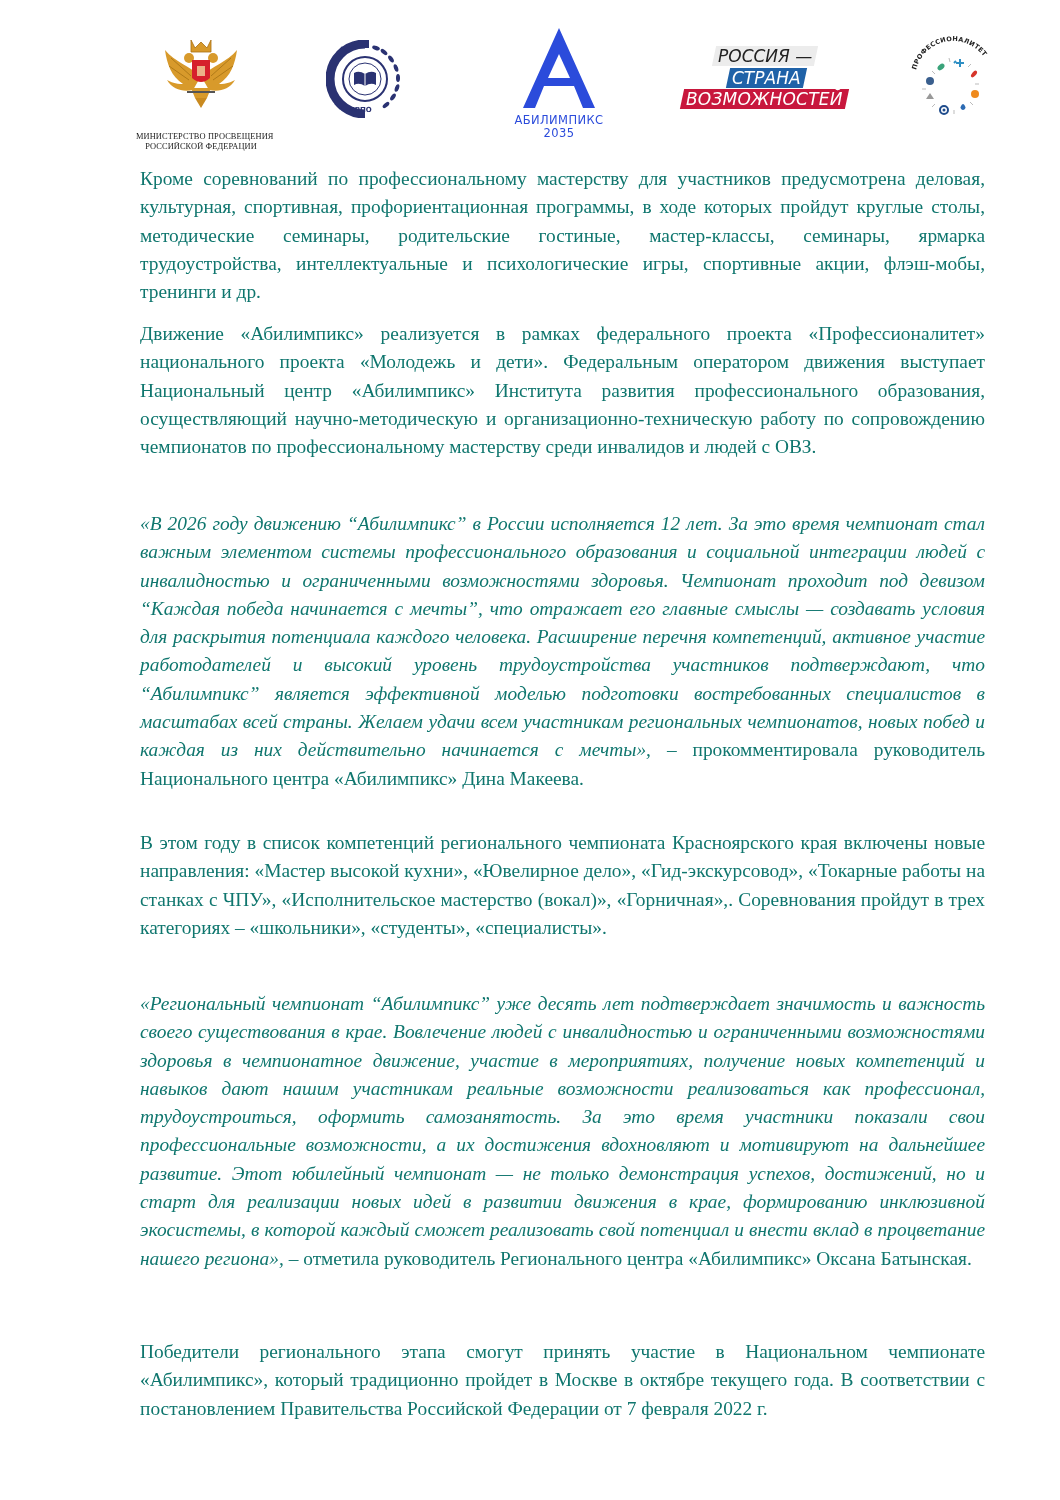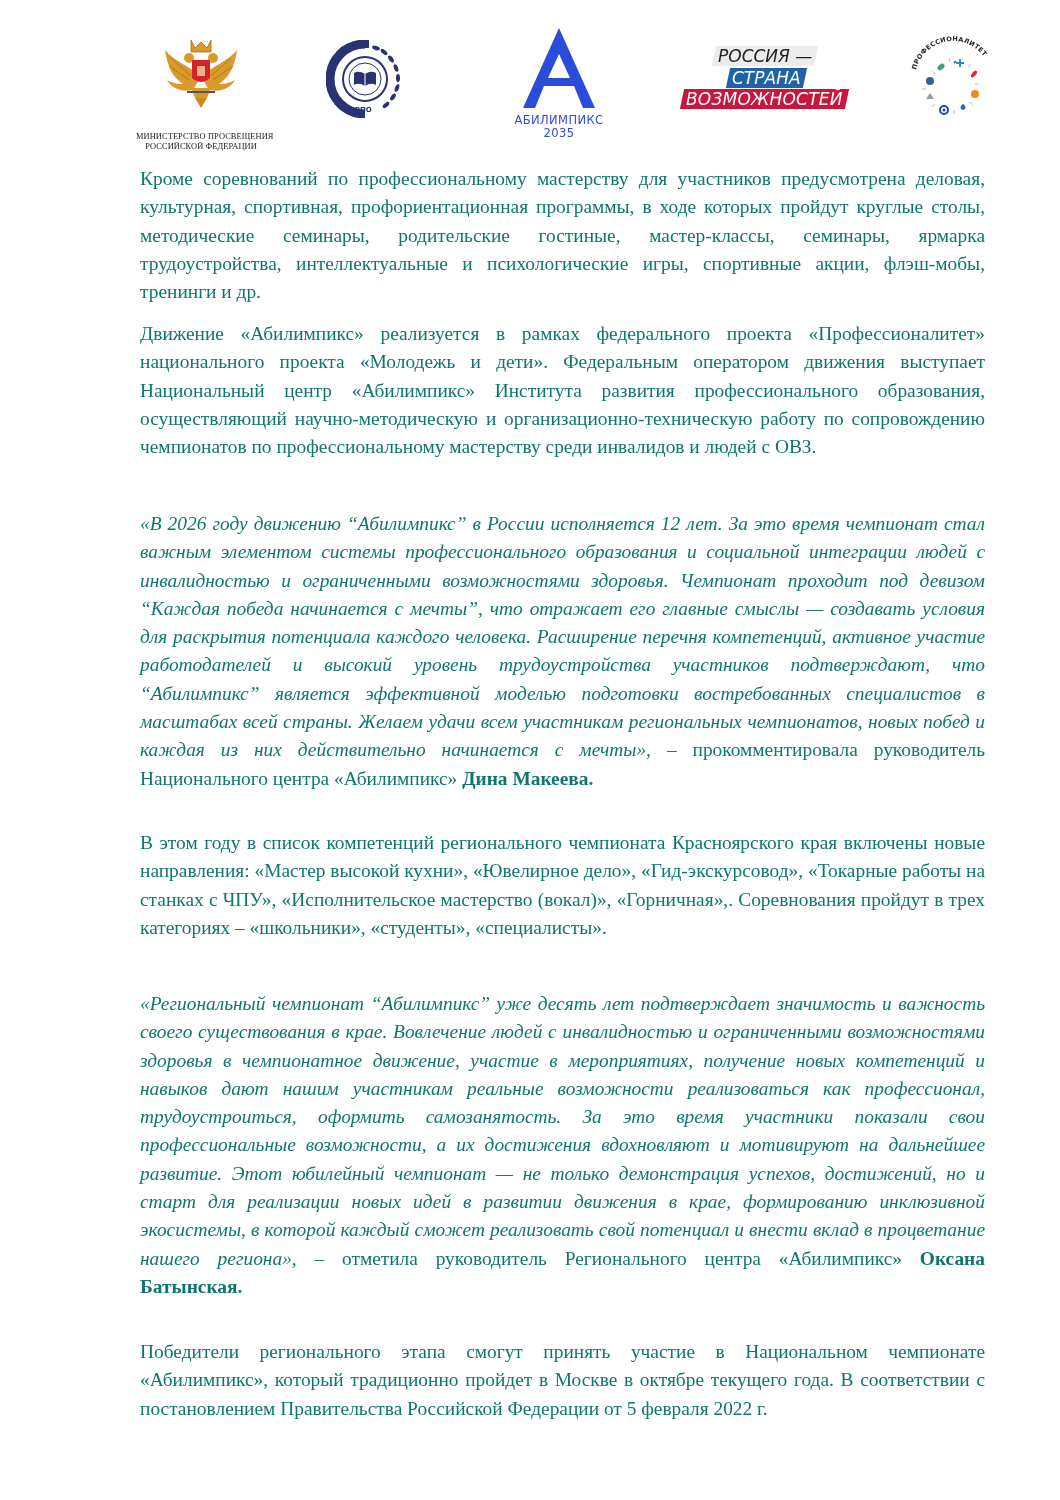--- a/index.html
+++ b/index.html
@@ -21,21 +21,21 @@
   .rus-1 span, .rus-2 span, .rus-3 span { display: inline-block; transform: skewX(12deg); }
   .rus-2 { left: 50px; top: 22px; background: #1f62a8; color: #fff; padding: 0 4px; transform: skewX(-12deg); }
   .rus-3 { left: 4px; top: 43px; background: #c8173d; color: #fff; padding: 0 4px; transform: skewX(-12deg); letter-spacing: 0.2px; }
   .logo-prof { left: 908px; top: 36px; width: 90px; height: 90px; }
 
   
   .content { position: absolute; left: 140px; top: 165px; width: 845px; }
   .para { font-family: "Liberation Serif", serif; font-size: 19.4px; line-height: 28.3px; color: #0f766e; text-align: justify; margin: 0 0 8px 0; }
   .para .q { font-style: italic; font-family: "Liberation Serif", serif; }
   .para .plain { font-style: normal; }
-  .para b { font-weight: bold; }
+  .para b { font-weight: normal; }
   .p1 { position: absolute; top: 0px; }
   .p2 { position: absolute; top: 155px; }
   .p3 { position: absolute; top: 345px; }
   .p4 { position: absolute; top: 664px; }
   .p5 { position: absolute; top: 825px; }
   .p6 { position: absolute; top: 1173px; }
 </style>
 </head>
 <body>
 
@@ -149,15 +149,15 @@
       </svg>
     </div>
   </div>
 
   <div class="content">
     <p class="para p1">Кроме соревнований по профессиональному мастерству для участников предусмотрена деловая, культурная, спортивная, профориентационная программы, в ходе которых пройдут круглые столы, методические семинары, родительские гостиные, мастер-классы, семинары, ярмарка трудоустройства, интеллектуальные и психологические игры, спортивные акции, флэш-мобы, тренинги и др.</p>
     <p class="para p2">Движение «Абилимпикс» реализуется в рамках федерального проекта «Профессионалитет» национального проекта «Молодежь и дети». Федеральным оператором движения выступает Национальный центр «Абилимпикс» Института развития профессионального образования, осуществляющий научно-методическую и организационно-техническую работу по сопровождению чемпионатов по профессиональному мастерству среди инвалидов и людей с ОВЗ.</p>
     <p class="para p3"><span class="q">«В 2026 году движению “Абилимпикс” в России исполняется 12 лет. За это время чемпионат стал важным элементом системы профессионального образования и социальной интеграции людей с инвалидностью и ограниченными возможностями здоровья. Чемпионат проходит под девизом “Каждая победа начинается с мечты”, что отражает его главные смыслы — создавать условия для раскрытия потенциала каждого человека. Расширение перечня компетенций, активное участие работодателей и высокий уровень трудоустройства участников подтверждают, что “Абилимпикс” является эффективной моделью подготовки востребованных специалистов в масштабах всей страны. Желаем удачи всем участникам региональных чемпионатов, новых побед и каждая из них действительно начинается с мечты»,</span><span class="plain"> – прокомментировала руководитель Национального центра «Абилимпикс» </span><b>Дина Макеева.</b></p>
     <p class="para p4">В этом году в список компетенций регионального чемпионата Красноярского края включены новые направления: «Мастер высокой кухни», «Ювелирное дело», «Гид-экскурсовод», «Токарные работы на станках с ЧПУ», «Исполнительское мастерство (вокал)», «Горничная»,. Соревнования пройдут в трех категориях – «школьники», «студенты», «специалисты».</p>
     <p class="para p5"><span class="q">«Региональный чемпионат “Абилимпикс” уже десять лет подтверждает значимость и важность своего существования в крае. Вовлечение людей с инвалидностью и ограниченными возможностями здоровья в чемпионатное движение, участие в мероприятиях, получение новых компетенций и навыков дают нашим участникам реальные возможности реализоваться как профессионал, трудоустроиться, оформить самозанятость. За это время участники показали свои профессиональные возможности, а их достижения вдохновляют и мотивируют на дальнейшее развитие. Этот юбилейный чемпионат — не только демонстрация успехов, достижений, но и старт для реализации новых идей в развитии движения в крае, формированию инклюзивной экосистемы, в которой каждый сможет реализовать свой потенциал и внести вклад в процветание нашего региона»,</span><span class="plain"> – отметила руководитель Регионального центра «Абилимпикс» </span><b>Оксана Батынская.</b></p>
-    <p class="para p6">Победители регионального этапа смогут принять участие в Национальном чемпионате «Абилимпикс», который традиционно пройдет в Москве в октябре текущего года. В соответствии с постановлением Правительства Российской Федерации от 5 февраля 2022 г.</p>
+    <p class="para p6">Победители регионального этапа смогут принять участие в Национальном чемпионате «Абилимпикс», который традиционно пройдет в Москве в октябре текущего года. В соответствии с постановлением Правительства Российской Федерации от 7 февраля 2022 г.</p>
   </div>
 </div>
 
 </body></html>

